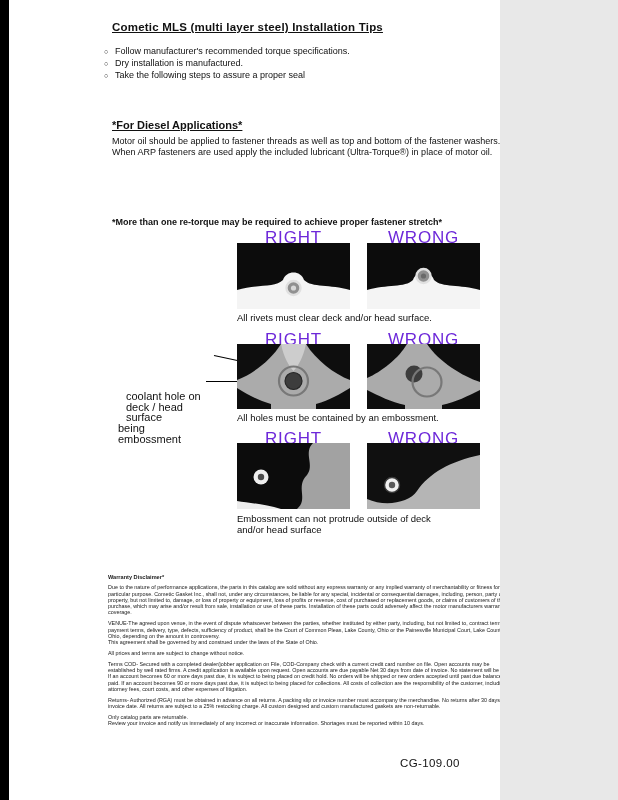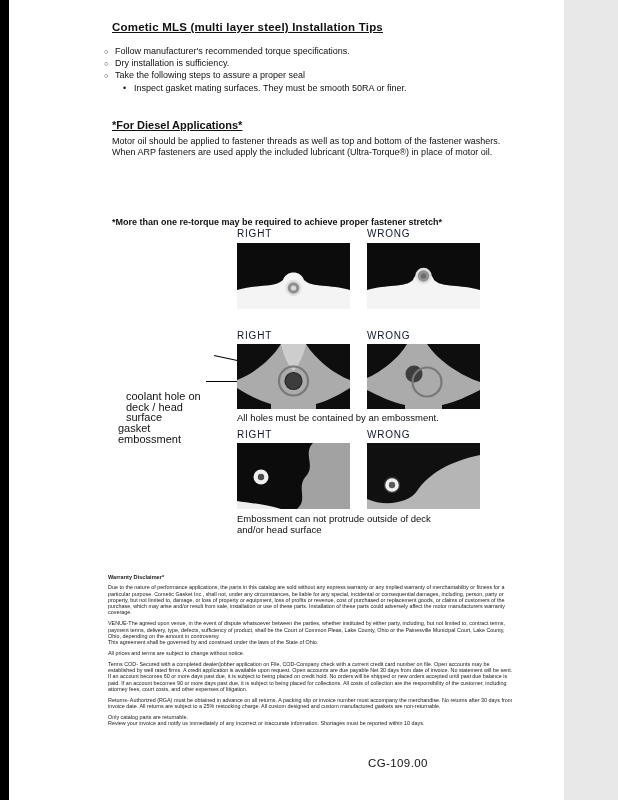--- a/index.html
+++ b/index.html
@@ -1,61 +1,60 @@
 <!DOCTYPE html>
 <html><head>
 <meta charset="utf-8">
 <style>
   * { margin:0; padding:0; box-sizing:border-box; }
   html,body { width:618px; height:800px; background:#e8e8e8; }
   body { font-family:"Liberation Sans", sans-serif; color:#111; }
-  .page { position:relative; width:564px; height:800px; background:#ffffff; overflow:hidden; }
+  .page { position:relative; width:500px; height:800px; background:#ffffff; overflow:hidden; }
   .edge-strip { position:absolute; left:0; top:0; width:9px; height:800px; background:#000; }
 
   .title { position:absolute; left:112px; top:21px; font-size:11.5px; font-weight:bold; text-decoration:underline; letter-spacing:0.2px; }
 
   .tips { position:absolute; left:104px; top:45px; width:440px; font-size:9px; line-height:12.2px; }
   .tip { position:relative; padding-left:11px; }
   .tip::before { content:"○"; position:absolute; left:0; top:1px; font-size:7px; }
   .subtip { position:relative; margin-left:19px; padding-left:11px; }
   .subtip::before { content:"•"; position:absolute; left:0; top:0; font-size:9px; }
 
   .diesel-heading { position:absolute; left:112px; top:119px; font-size:11px; font-weight:bold;text-decoration:underline; }
   .para { position:absolute; left:112px; width:420px; font-size:9px; line-height:10.9px; white-space:pre-line; }
   .para1 { top:136px; }
   .para2 { top:169px; }
   .note  { top:217px; white-space:normal;font-weight:bold; }
 
-  .dlabel { position:absolute; width:113px; text-align:left; font-size:10px; letter-spacing:0.8px; color:#0f172a; }
+  .dlabel { position:absolute; width:113px; text-align:center; font-size:17px; letter-spacing:0.8px; color:#6d28d9; }
   .panel { position:absolute; width:113px; }
   .panel svg { display:block; width:113px; }
   .caption { position:absolute; left:237px; font-size:9.5px; line-height:11px; white-space:pre-line; color:#0d0d0d; }
 
   .ann-text { position:absolute; font-size:11px; line-height:10.6px; text-align:left; white-space:pre-line;margin-top:48px; }
   .ann-line { position:absolute; height:0; border-top:1px solid #000; transform-origin:left center; }
 
   .legal { position:absolute; left:108px; top:574px; width:406px; font-size:5.4px; line-height:6.3px; color:#1a1a1a; }
   .legal .ltitle { font-weight:bold; font-size:5.6px; margin-bottom:4px; }
   .legal .lp { margin-bottom:4.5px; white-space:pre-line; }
 
-  .docnum { position:absolute; left:368px; top:757px; font-size:11.5px; letter-spacing:0.4px; color:#111; }
+  .docnum { position:absolute; left:400px; top:757px; font-size:11.5px; letter-spacing:0.4px; color:#111; }
 </style>
 </head>
 <body>
 
 <div class="page">
   <div class="edge-strip"></div>
 
   <div class="title">Cometic MLS (multi layer steel) Installation Tips</div>
 
   <div class="tips">
     <div class="tip"><span>Follow manufacturer's recommended torque specifications.</span></div>
-    <div class="tip"><span>Dry installation is sufficiency.</span></div>
+    <div class="tip"><span>Dry installation is manufactured.</span></div>
     <div class="tip"><span>Take the following steps to assure a proper seal</span></div>
-    <div class="subtip"><span>Inspect gasket mating surfaces.  They must be smooth 50RA or finer.</span></div>
   </div>
 
   <div class="diesel-heading">*For Diesel Applications*</div>
   <div class="para para1">Motor oil should be applied to fastener threads as well as top and bottom of the fastener washers.
 When ARP fasteners are used apply the included lubricant (Ultra-Torque®) in place of motor oil.</div>
   <div class="para note">*More than one re-torque may be required to achieve proper fastener stretch*</div>
 
   <div class="dlabel" style="left:237px; top:228px;">RIGHT</div>
   <div class="dlabel" style="left:367px; top:228px;">WRONG</div>
 
@@ -68,28 +67,29 @@
     </svg>
   </div>
   <div class="panel" style="left:367px; top:243px;">
     <svg viewBox="0 0 113 66" width="113" height="66">
       <rect width="113" height="66" fill="#0c0c0c"></rect>
       <path d="M0,66 V47 C20,41 38,45 46,37 C49,27 64,27 67,37 C75,45 93,41 113,47 V66 Z" fill="#f4f4f4"></path>
       <circle cx="56.5" cy="33" r="7" fill="#909090" stroke="#e0e0e0" stroke-width="2.4"></circle>
       <circle cx="56.5" cy="33" r="2.6" fill="#6a6a6a"></circle>
     </svg>
   </div>
+  <div class="caption" style="top:312px;">All rivets must clear deck and/or head surface.</div>
 
   <div class="dlabel" style="left:237px; top:330px;">RIGHT</div>
   <div class="dlabel" style="left:367px; top:330px;">WRONG</div>
 
   <div class="ann-text" style="left:126px; top:343px; width:86px;">coolant hole on
 deck / head surface</div>
   <div class="ann-line" style="left:214px; top:355px; width:78px; transform:rotate(12deg);"></div>
-  <div class="ann-text" style="left:118px; top:375px; width:86px;">gasket embossment</div>
+  <div class="ann-text" style="left:118px; top:375px; width:86px;">being embossment</div>
   <div class="ann-line" style="left:206px; top:381px; width:74px;"></div>
 
   <div class="panel" style="left:237px; top:344px;">
     <svg viewBox="0 0 113 65" width="113" height="65">
       <rect width="113" height="65" fill="#ababab"></rect>
       <path d="M0,0 H44 C34,16 16,30 0,36 Z" fill="#0e0e0e"></path>
       <path d="M113,0 H69 C79,16 97,30 113,36 Z" fill="#0e0e0e"></path>
       <path d="M0,65 V44 C10,50 20,56 34,60 L34,65 Z" fill="#0e0e0e"></path>
       <path d="M113,65 V44 C103,50 93,56 79,60 L79,65 Z" fill="#0e0e0e"></path>
       <path d="M44,0 H69 C66,14 61,22 56.5,27 C52,22 47,14 44,0 Z" fill="#cdcdcd"></path>

